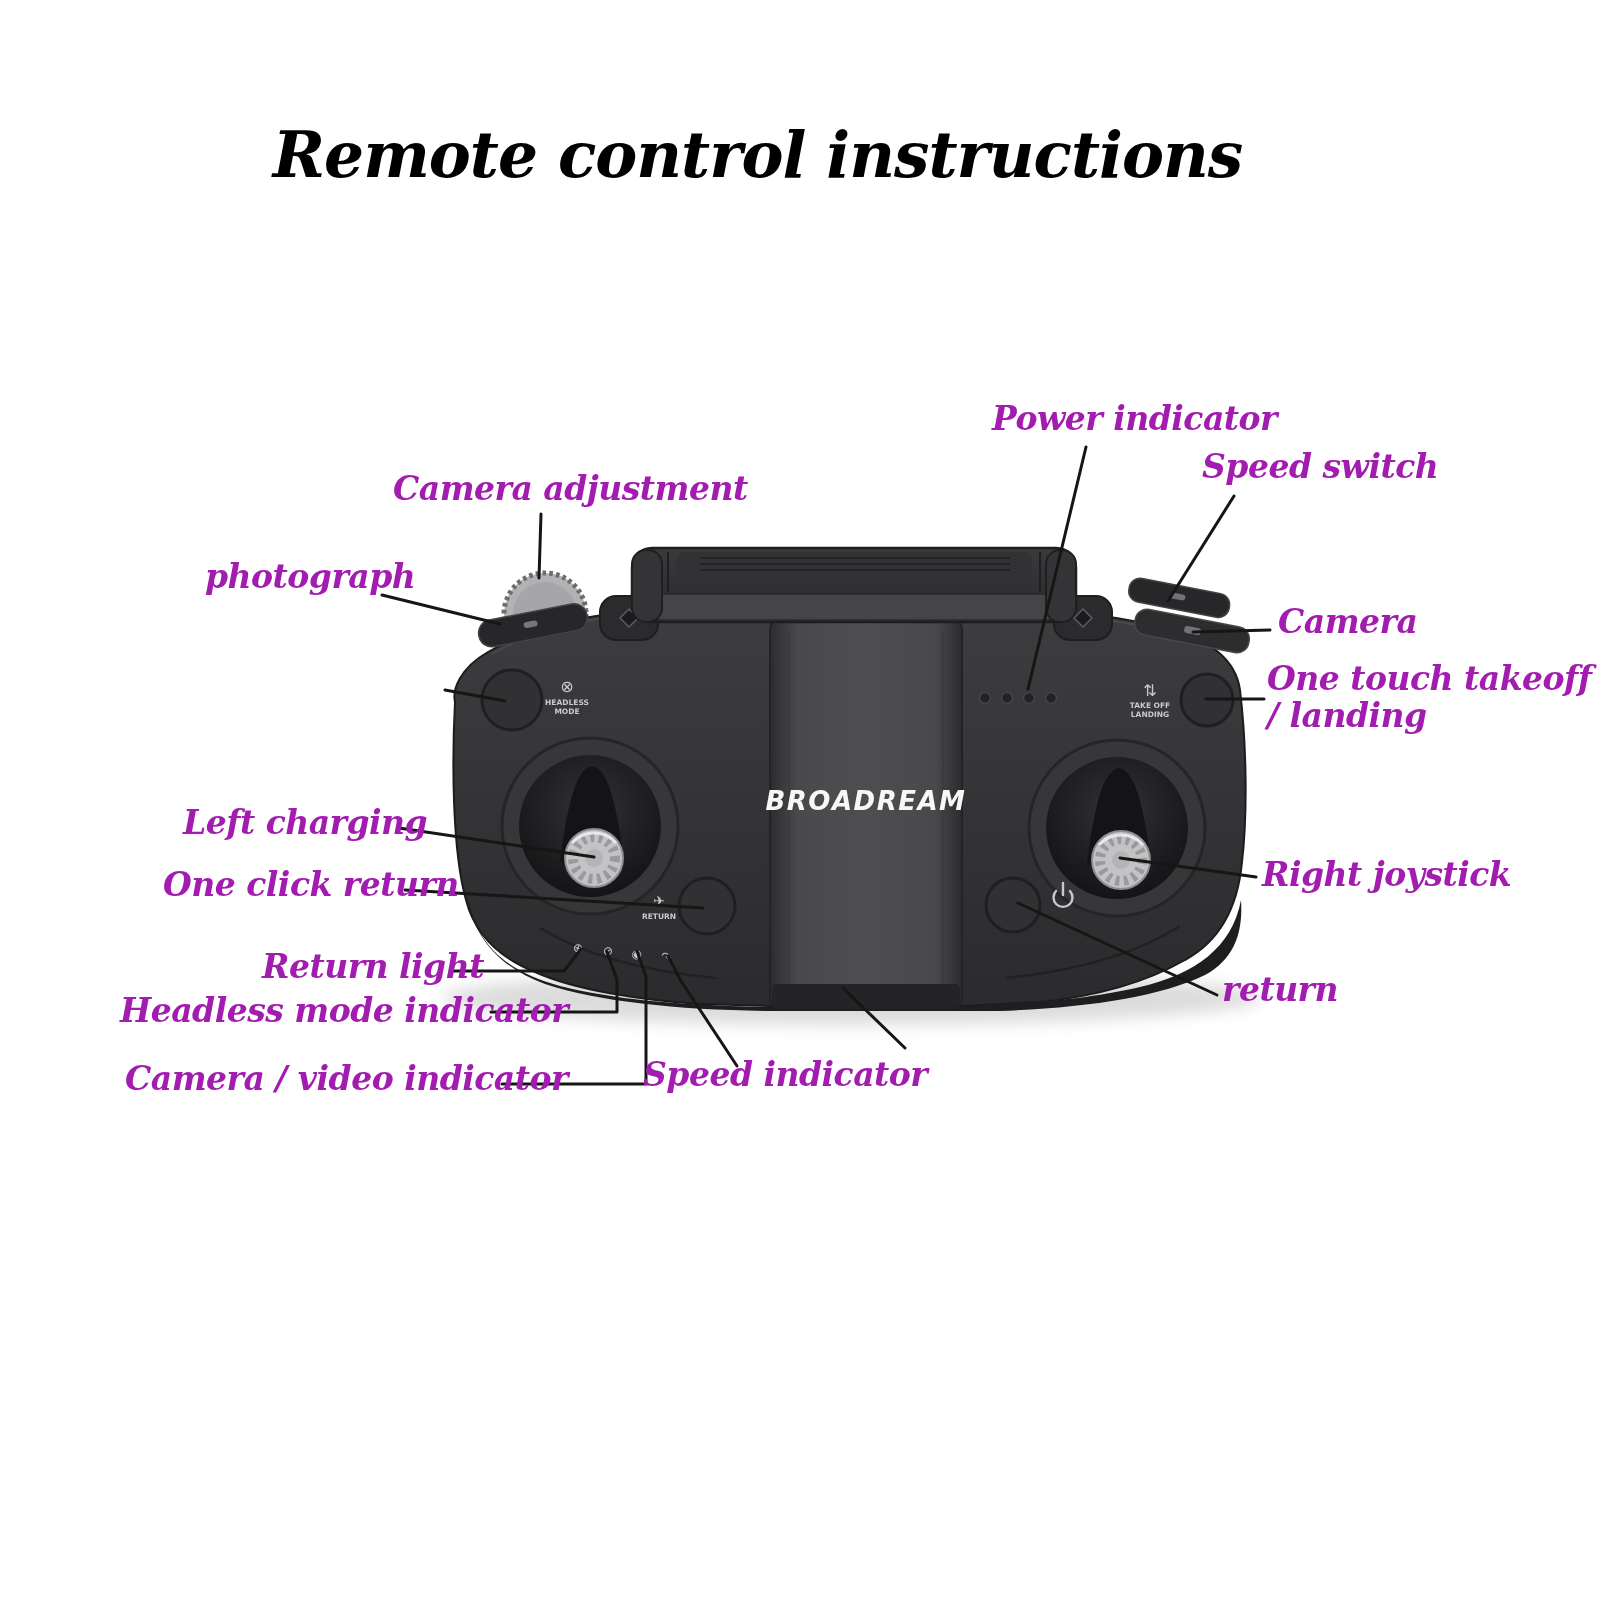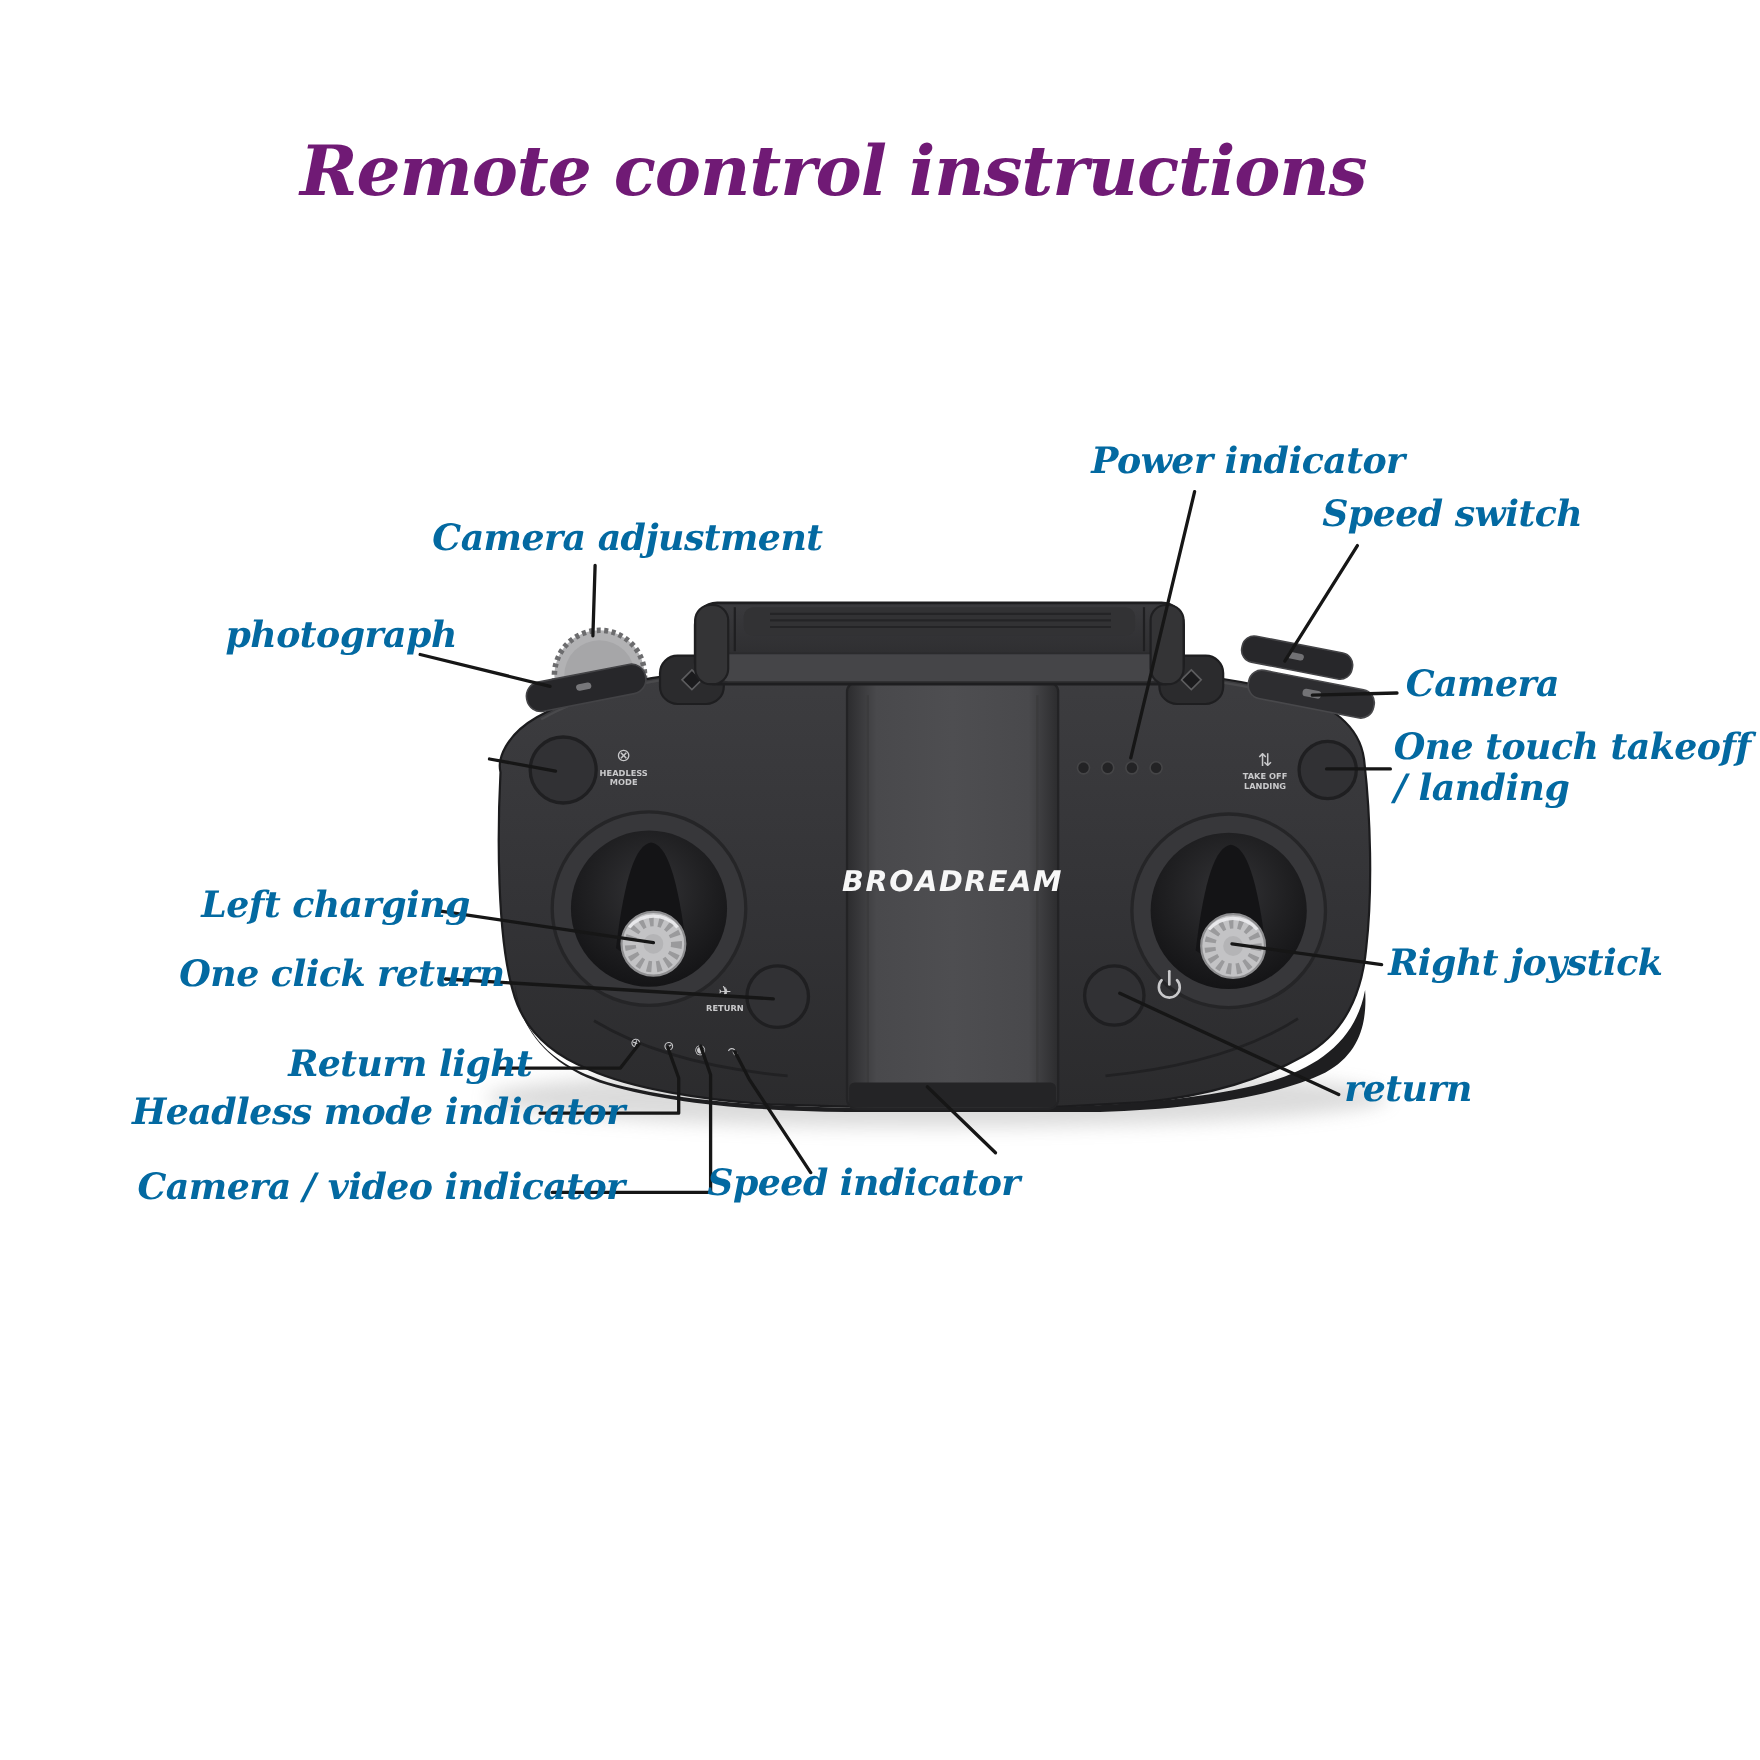--- a/index.html
+++ b/index.html
@@ -1,20 +1,20 @@
 <!DOCTYPE html>
 <html><head>
 <meta charset="utf-8">
 <style>
   html,body{margin:0;padding:0;background:#ffffff;}
   .canvas{position:relative;width:1600px;height:1600px;background:#ffffff;overflow:hidden;
           font-family:"DejaVu Serif","Liberation Serif",serif;}
   .title{position:absolute;left:0;top:118px;width:1515px;text-align:center;
-         font-size:63px;font-weight:bold;font-style:italic;color:#701a75;letter-spacing:-1px;}
-  .lbl{position:absolute;font-size:33px;font-weight:bold;font-style:italic;color:#0369a1;
+         font-size:63px;font-weight:bold;font-style:italic;color:#000000;letter-spacing:-1px;}
+  .lbl{position:absolute;font-size:33px;font-weight:bold;font-style:italic;color:#a21caf;
        white-space:nowrap;line-height:37px;letter-spacing:-0.5px;}
   svg{position:absolute;left:0;top:0;}
 </style>
 </head>
 <body>
 
 <div class="canvas">
 
   <div class="title">Remote control instructions</div>
 

